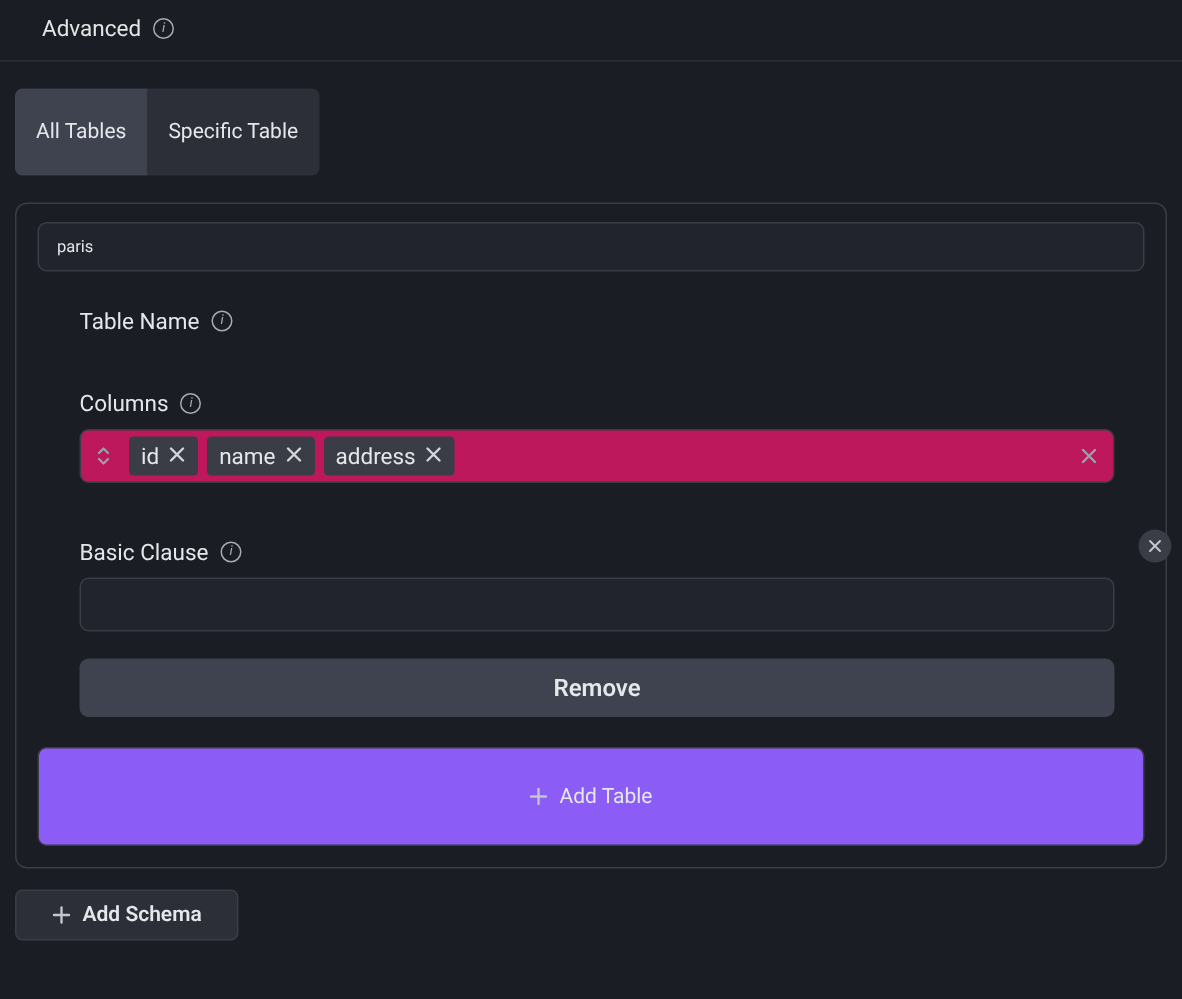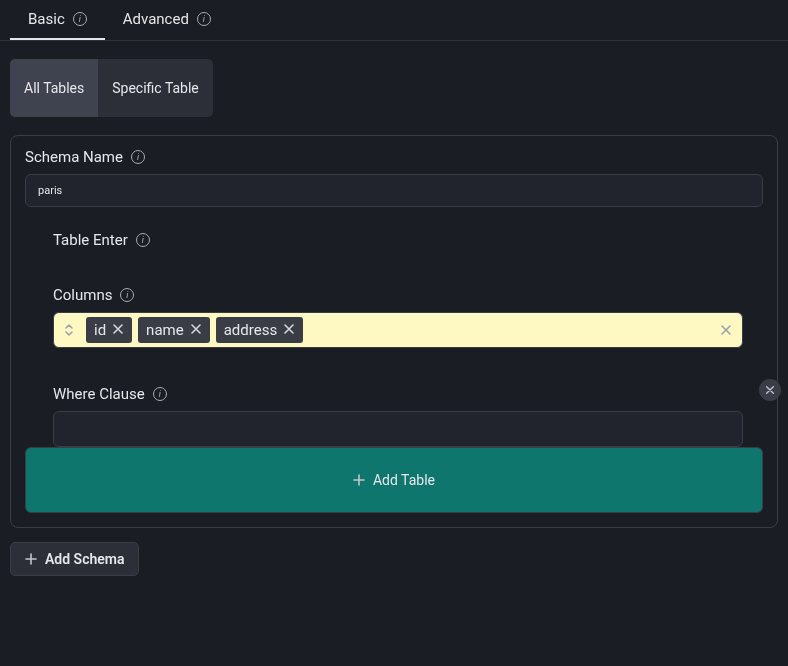--- a/index.html
+++ b/index.html
@@ -117,21 +117,21 @@
       color: #c3c6cc;
       font-weight: 600;
     }
     .section-gap {
       margin-top: 37px;
     }
     .tag-input {
       display: flex;
       align-items: center;
       gap: 6px;
-      background: #fef9c3;
+      background: #be185d;
       border: 1px solid #3a3d46;
       border-radius: 6px;
       padding: 4px 8px;
       position: relative;
     }
     .sort-icon {
       width: 14px;
       display: flex;
       flex-direction: column;
       align-items: center;
@@ -185,85 +185,78 @@
       align-items: center;
       justify-content: center;
       cursor: pointer;
     }
     .close-circle svg {
       width: 10px;
       height: 10px;
     }
     .add-btn {
       width: 100%;
-      background: #0f766e;
+      background: #8b5cf6;
       border: 1px solid #3a3d46;
       color: #e5e7eb;
       font-size: 14px;
       padding: 24px;
       border-radius: 6px;
       cursor: pointer;
       display: flex;
       align-items: center;
       justify-content: center;
       gap: 8px;
+      margin-top: 20px;
     }
     .add-schema-btn {
       background: #2c2f38;
       border: 1px solid #3a3d46;
       color: #e5e7eb;
       font-size: 14px;
-      padding: 8px 14px;
+      padding: 8px 24px;
       border-radius: 5px;
       cursor: pointer;
       display: inline-flex;
       align-items: center;
       gap: 8px;
       margin-top: 14px;
       font-weight: 600;
     }
     .plus-icon {
       display: inline-flex;
     }
     .x-svg { width: 12px; height: 12px; }
   </style>
 </head>
 <body>
 
 <div class="tabs-bar">
-  <div class="tab active">
-    <span>Basic</span>
-    <span class="info-icon"></span>
-  </div>
   <div class="tab">
     <span>Advanced</span>
     <span class="info-icon"></span>
   </div>
 </div>
 
 <div class="content">
 
   <div class="segmented">
     <div class="seg-btn active">All Tables</div>
     <div class="seg-btn">Specific Table</div>
   </div>
 
   <div class="schema-card">
 
-    <div class="field-label">
-      <span>Schema Name</span>
-      <span class="info-icon"></span>
-    </div>
     <input class="text-input" type="text" value="paris" style="">
 
     <div class="table-block">
       <div class="table-inner">
 
         <div class="field-label">
-          <span>Table Enter</span>
+          <span>Table Name</span>
           <span class="info-icon"></span>
         </div>
 
         <div class="section-gap">
           <div class="field-label">
             <span>Columns</span>
             <span class="info-icon"></span>
           </div>
           <div class="tag-input">
             <span class="sort-icon">
@@ -295,26 +288,27 @@
             <span class="clear-all">
               <svg class="x-svg" viewBox="0 0 12 12">
                   <path d="M2 2 L10 10 M10 2 L2 10" stroke="currentColor" stroke-width="1.6" stroke-linecap="round"></path>
                 </svg>
             </span>
           </div>
         </div>
 
         <div class="section-gap">
           <div class="field-label">
-            <span>Where Clause</span>
+            <span>Basic Clause</span>
             <span class="info-icon"></span>
           </div>
           <input class="text-input where" type="text" value="" style="">
         </div>
 
+        <button class="remove-btn">Remove</button>
 
         <div class="close-circle">
           <svg viewBox="0 0 12 12">
               <path d="M2 2 L10 10 M10 2 L2 10" stroke="#c3c6cc" stroke-width="1.6" stroke-linecap="round"></path>
             </svg>
         </div>
       </div>
     </div>
 
     <button class="add-btn">

